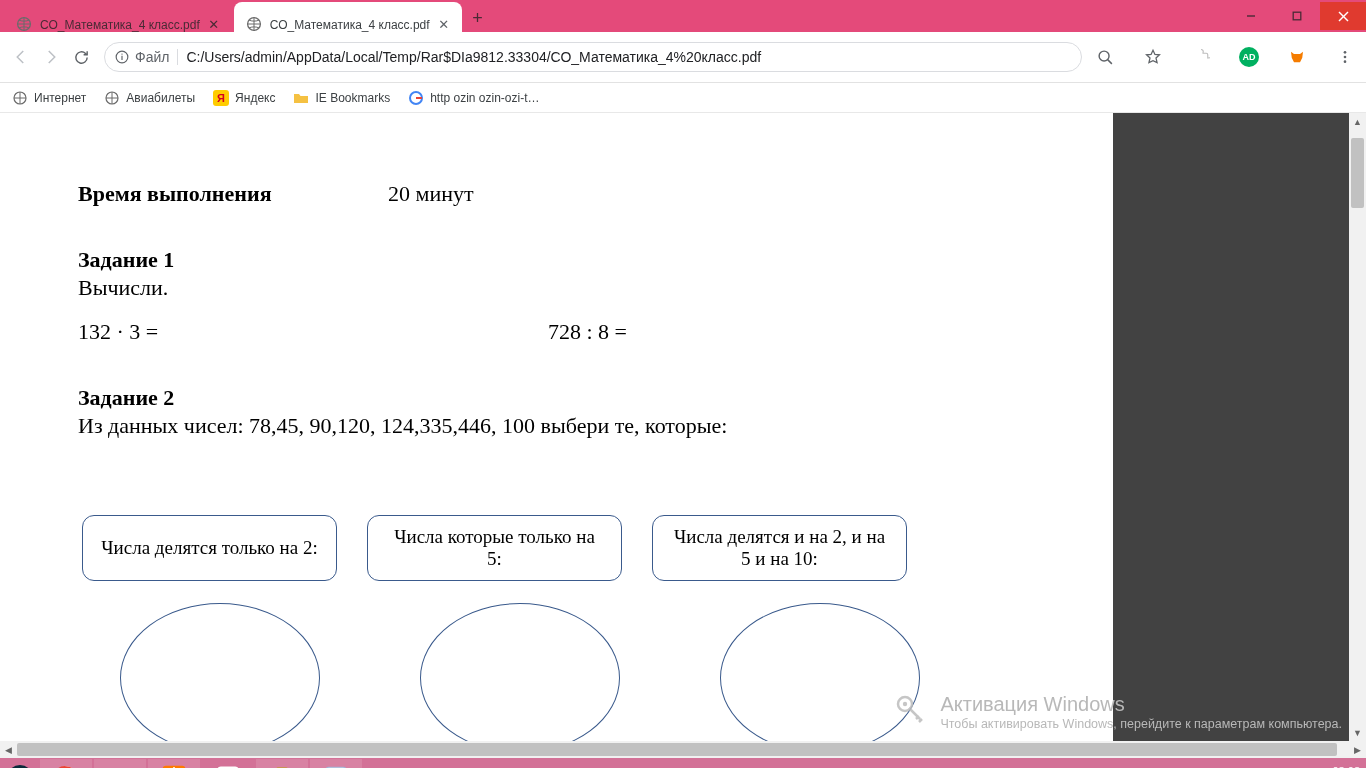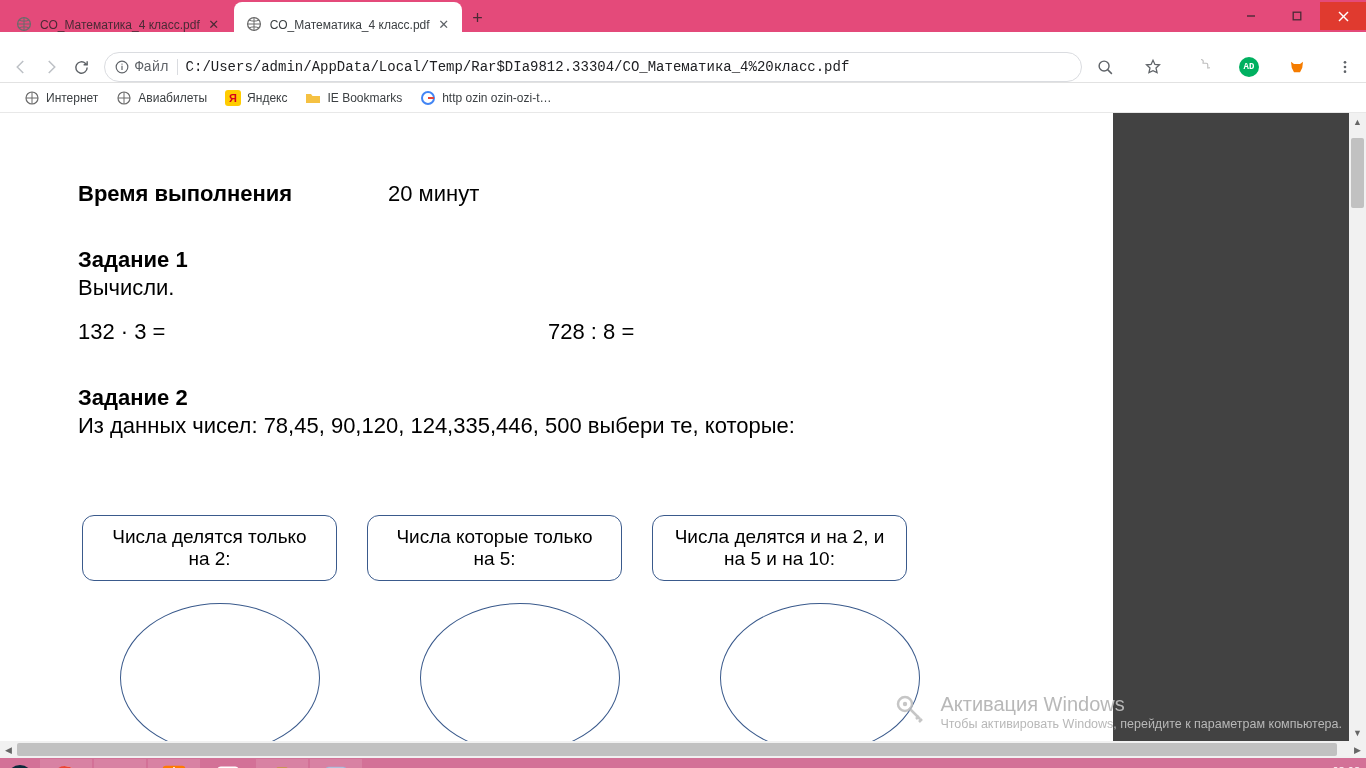--- a/index.html
+++ b/index.html
@@ -27,25 +27,24 @@
   .tab .close { width: 16px; height: 16px; display: flex; align-items: center; justify-content: center; font-size: 13px; color: #5f6368; margin-left: 6px; }
   .tab.inactive .close { color: #4a2a35; }
   .newtab { width: 28px; height: 28px; display: flex; align-items: center; justify-content: center; color: #4a2a35; font-size: 18px; }
 
   .win-controls { margin-left: auto; display: flex; height: 30px; }
   .win-btn { width: 46px; height: 28px; display: flex; align-items: center; justify-content: center; color: #fff; }
   .win-btn.close-win { background: #e03a2f; }
 
   
   .toolbar {
-    display: flex; align-items: flex-end;
+    display: flex; align-items: center;
     height: 51px; background: #fff;
     border-bottom: 1px solid #e2e2e2;
     padding: 0 6px;
-    font-family: Liberation Mono, monospace;
   }
   .tool-icon {
     width: 30px; height: 30px;
     display: flex; align-items: center; justify-content: center;
     color: #5f6368; border-radius: 50%;
   }
   .tool-icon.disabled { color: #bdc1c6; }
   .omnibox {
     flex: 1 1 auto; display: flex; align-items: center;
     height: 30px; border: 1px solid #dadce0; border-radius: 15px;
@@ -58,37 +57,37 @@
   .toolbar .right-icons { display:flex; align-items:center; gap:18px; }
   .ad-badge {
     width: 20px; height: 20px; border-radius: 50%;
     background:#00b060; color:#fff; font-size:9px; font-weight:700;
     display:flex; align-items:center; justify-content:center;
   }
 
   
   .bookmarks {
     display:flex; align-items:center; gap:18px;
-    height:30px; padding:0 24px;
+    height:30px; padding:0 12px;
     background:#fff; border-bottom:1px solid #e8e8e8;
     font-size:12px; color:#3c4043;
   }
   .bm { display:flex; align-items:center; gap:6px; cursor:default; }
   .bm .bm-icon { width:16px; height:16px; display:flex; align-items:center; justify-content:center; }
 
   
   .content-wrap {
     position: relative;
     height: 628px; 
     display:flex; background:#444;
   }
   .page-col {
     width: 1113px; height: 100%; background:#fff;
     position:relative; overflow:hidden;
-    font-family: Liberation Sans, sans-serif;
+    font-family: Liberation Serif, serif;
     color:#000;
   }
   .dark-col { flex:1; background:#424242; position:relative; }
 
   .v-scroll {
     position:absolute; right:0; top:0; width:17px; height:100%;
     background:#f1f1f1;
   }
   .v-scroll .track { position:absolute; top:17px; bottom:17px; left:0; right:0; }
   .v-scroll .thumb { position:absolute; left:2px; right:2px; top:8px; height:70px; background:#c1c1c1; border-radius:2px; }
@@ -342,21 +341,21 @@
       </div>
 
       <div class="task-title">Задание 1</div>
       <div class="task-text">Вычисли.</div>
       <div class="expr-row">
         <span class="expr-a">132 · 3 =</span>
         <span class="expr-b">728 : 8 =</span>
       </div>
 
       <div class="task-title" style="margin-top:40px">Задание 2</div>
-      <div class="task2-text">Из данных чисел: 78,45, 90,120, 124,335,446, 500  выбери те, которые:</div>
+      <div class="task2-text">Из данных чисел: 78,45, 90,120, 124,335,446, 100  выбери те, которые:</div>
 
       <div class="boxes-row">
         <div class="label-box">Числа делятся  только на 2:</div>
         <div class="label-box">Числа которые  только на 5:</div>
         <div class="label-box">Числа делятся  и на 2, и на 5 и на 10:</div>
       </div>
 
       <div class="ovals-row">
         <div class="oval"></div>
         <div class="oval"></div>

